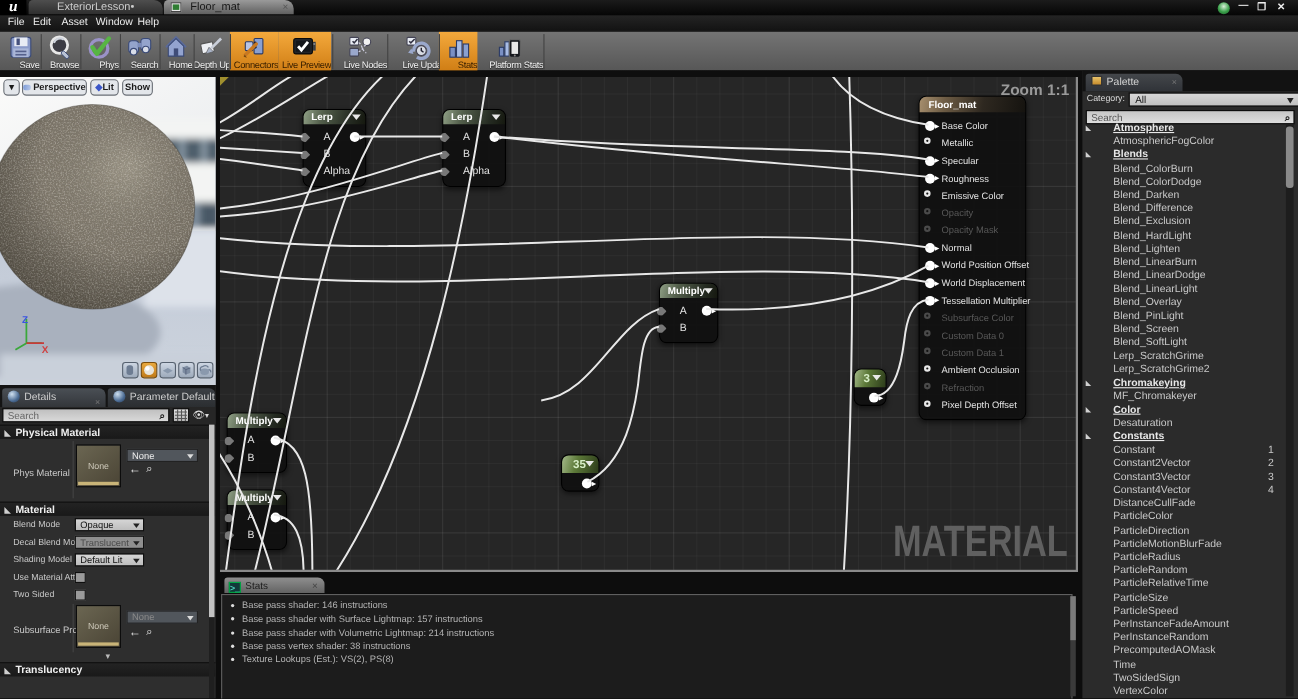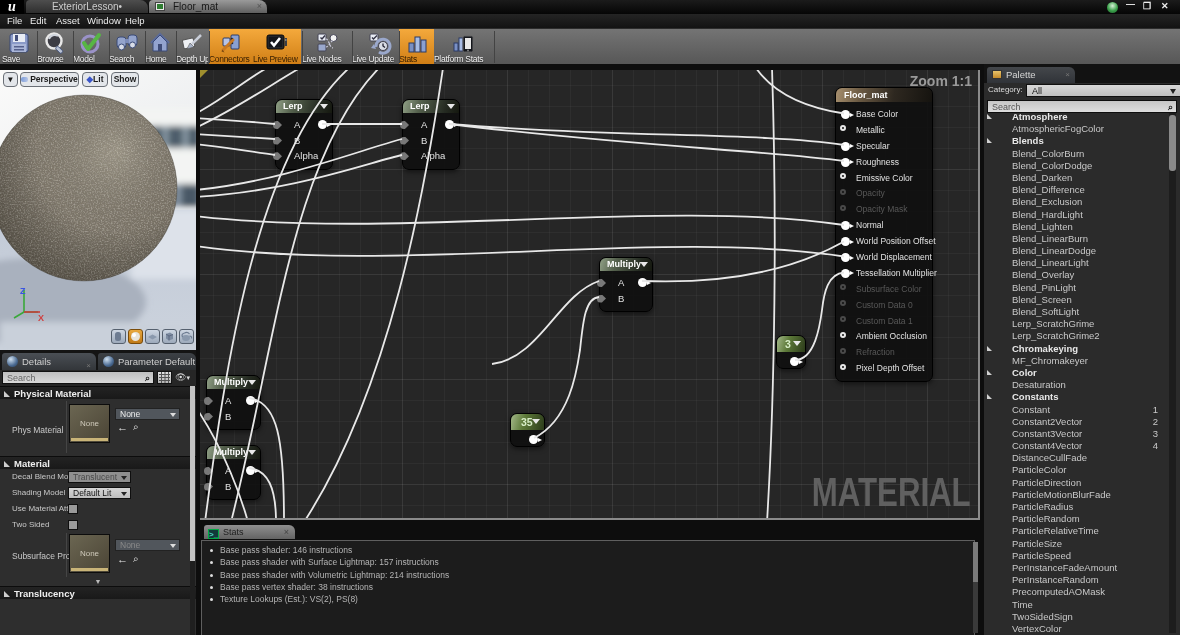--- a/index.html
+++ b/index.html
@@ -14,21 +14,21 @@
 #ttab2 .doc { position:absolute; left:6px; top:2px; width:10px; height:9px; background:#e8e8e8; border:1px solid #444; }
 #ttab2 .doc i { position:absolute; left:1px; top:1px; width:6px; height:5px; background:#2f7d32; }
 #ttab2 .x { position:absolute; right:5px; top:0; color:#555; font-weight:normal; font-size:9px; }
 #wbtns span { position:absolute; top:1px; color:#eee; font-size:9px; font-weight:bold; }
 #greendot { position:absolute; right:62px; top:2px; width:11px; height:11px; border-radius:50%; background:radial-gradient(circle at 50% 35%, #d8f0d8, #3aa04a 55%, #1d5c2a); }
 
 #menubar { position:absolute; left:0; top:14px; width:1180px; height:14px; background:linear-gradient(#242424,#131313); color:#ededed; font-size:9.5px; }
 #menubar span { position:absolute; top:0; line-height:14px; }
 
 #toolbar { position:absolute; left:0; top:28px; width:1180px; height:36px; background:linear-gradient(#747474,#575757); border-top:1px solid #2c2c2c; }
-.tbtn { position:absolute; top:0; height:36px; text-align:left; color:#f0f0f0; font-size:8.5px; overflow:hidden; }
+.tbtn { position:absolute; top:0; height:36px; text-align:right; color:#f0f0f0; font-size:8.5px; overflow:hidden; }
 .tbtn .lbl { position:absolute; left:0; bottom:1px; width:100%; white-space:nowrap; letter-spacing:-0.3px; text-shadow:0 1px 1px #222; }
 .tbtn.orange { background:linear-gradient(#f4a93c,#cf7d14); color:#3a2000; }
 .tbtn.orange .lbl { text-shadow:none; }
 .tsep { position:absolute; top:2px; width:1px; height:32px; background:#434343; }
 .ticon { position:absolute; top:2px; left:0; width:100%; text-align:center; }
 #darkstrip { position:absolute; left:0; top:64px; width:1180px; height:6px; background:#0e0e0e; }
 
 #viewport { position:absolute; left:0; top:70px; width:196px; height:280px; overflow:hidden; background:#cfd6de; }
 .vbtn { position:absolute; top:2px; height:15px; background:rgba(225,228,232,0.92); border:1px solid #6a6f76; border-radius:4px; color:#1a1a1a; font-size:8.5px; font-weight:bold; line-height:13px; text-align:center; white-space:nowrap; overflow:hidden; }
 #shapebtns { position:absolute; right:2px; bottom:3px; }
@@ -114,21 +114,21 @@
 #ptabs { position:absolute; left:0; top:0; width:196px; height:19px; background:#121212; }
 #ptab { position:absolute; left:3px; top:3px; width:88px; height:16px; background:linear-gradient(#44474b,#303338); border-radius:3px 6px 0 0; color:#d6d6d6; line-height:16px; }
 #ptab .x { float:right; margin-right:5px; color:#777; font-size:8px; }
 #pcat { position:absolute; left:0; top:19px; width:196px; height:15px; }
 #pcat .lbl { position:absolute; left:4px; top:2px; color:#dcdcdc; font-size:8px; }
 #pcatdrop { position:absolute; left:42px; top:1px; width:155px; height:13px; background:linear-gradient(#d8d8d8,#c0c0c0); border:1px solid #101010; color:#111; font-size:9px; line-height:12px; padding-left:5px; }
 #pcatdrop:after { content:""; position:absolute; right:4px; top:4px; border:3.5px solid transparent; border-top:5px solid #222; }
 #psearch { position:absolute; left:3px; top:36px; width:190px; height:13px; background:linear-gradient(#c6c6c6,#dedede); border:1px solid #0e0e0e; color:#555; font-size:9px; line-height:12px; padding-left:4px; }
 #plist { position:absolute; left:0; top:47px; width:188px; }
 .prow { position:relative; height:12.2px; line-height:12.2px; padding-left:28px; white-space:nowrap; }
-.prow.hd { font-weight:bold; color:#e8e8e8; }
+.prow.hd { font-weight:bold; color:#e8e8e8;text-decoration:underline; }
 .prow.hd:before { content:""; position:absolute; left:3px; top:3px; border-bottom:5px solid #d0d0d0; border-right:5px solid transparent; }
 .prow .num { position:absolute; right:14px; }
 #psb { position:absolute; right:4px; top:49px; width:7px; height:520px; background:#1d1d1d; }
 #psb i { position:absolute; left:0; top:2px; width:7px; height:56px; background:#8a8a8a; border-radius:3px; }
 </style>
 </head>
 <body>
 <div id="app">
   <div id="titlebar">
     <div id="ulogo">u</div>
@@ -168,21 +168,21 @@
             <path d="M6 8 A6 6 0 0 1 15 5" stroke="#cfd4dd" stroke-width="2" fill="none"></path>
             <rect x="14.5" y="15" width="3.5" height="8" rx="1.5" transform="rotate(-45 16 19)" fill="#b9c2d4" stroke="#3a4a77" stroke-width="0.8"></rect>
           </svg></span>
         <span class="lbl">Browse</span>
       </div>
       <div class="tbtn " style="left:73px;width:35px">
         <span class="ticon"><svg width="24" height="24">
             <circle cx="11" cy="13" r="8" fill="none" stroke="#9a92c8" stroke-width="3"></circle>
             <path d="M5 12 l4 6 L20 4" stroke="#57b544" stroke-width="4" fill="none" stroke-linecap="round" stroke-linejoin="round"></path>
           </svg></span>
-        <span class="lbl">Model</span>
+        <span class="lbl">Phys</span>
       </div>
       <div class="tbtn " style="left:109px;width:35px">
         <span class="ticon"><svg width="24" height="24">
             <rect x="2" y="6" width="9" height="11" rx="3" fill="#94a4cc" stroke="#3a4a77"></rect>
             <rect x="13" y="4" width="9" height="11" rx="3" fill="#94a4cc" stroke="#3a4a77"></rect>
             <rect x="10" y="8" width="4" height="4" fill="#7c8cba"></rect>
             <circle cx="6.5" cy="16" r="3" fill="#d8dde8" stroke="#3a4a77"></circle>
             <circle cx="17.5" cy="14" r="3" fill="#d8dde8" stroke="#3a4a77"></circle>
           </svg></span>
         <span class="lbl">Search</span>
@@ -387,20 +387,21 @@
       <div class="sechead">Physical Material</div>
       <div style="position:relative;height:57px">
         <div class="dcol" style="top:2px;height:52px"></div>
         <span style="position:absolute;left:12px;top:26px">Phys Material</span>
         <div class="thumb" style="top:5px;line-height:37px">None<i></i></div>
         <div class="ddrop dark" style="left:115px;top:9px;width:65px">None</div>
         <span style="position:absolute;left:117px;top:22px;color:#e8e8e8;font-size:11px">←</span>
         <span style="position:absolute;left:133px;top:22px;color:#e8e8e8;font-size:10px">⌕</span>
       </div>
       <div class="sechead">Material</div>
+      <div class="drow">Blend Mode<div class="ddrop">Opaque</div></div>
       <div class="drow">Decal Blend Mode<div class="ddrop gray">Translucent</div></div>
       <div class="drow">Shading Model<div class="ddrop">Default Lit</div></div>
       <div class="drow">Use Material Attri<div class="dcheck"></div></div>
       <div class="drow">Two Sided<div class="dcheck"></div></div>
       <div style="position:relative;height:44px">
         <div class="dcol" style="top:0;height:44px"></div>
         <span style="position:absolute;left:12px;top:18px">Subsurface Profil</span>
         <div class="thumb" style="top:1px;line-height:37px">None<i></i></div>
         <div class="ddrop dark dis" style="left:115px;top:6px;width:65px">None</div>
         <span style="position:absolute;left:117px;top:20px;color:#e8e8e8;font-size:11px">←</span>

